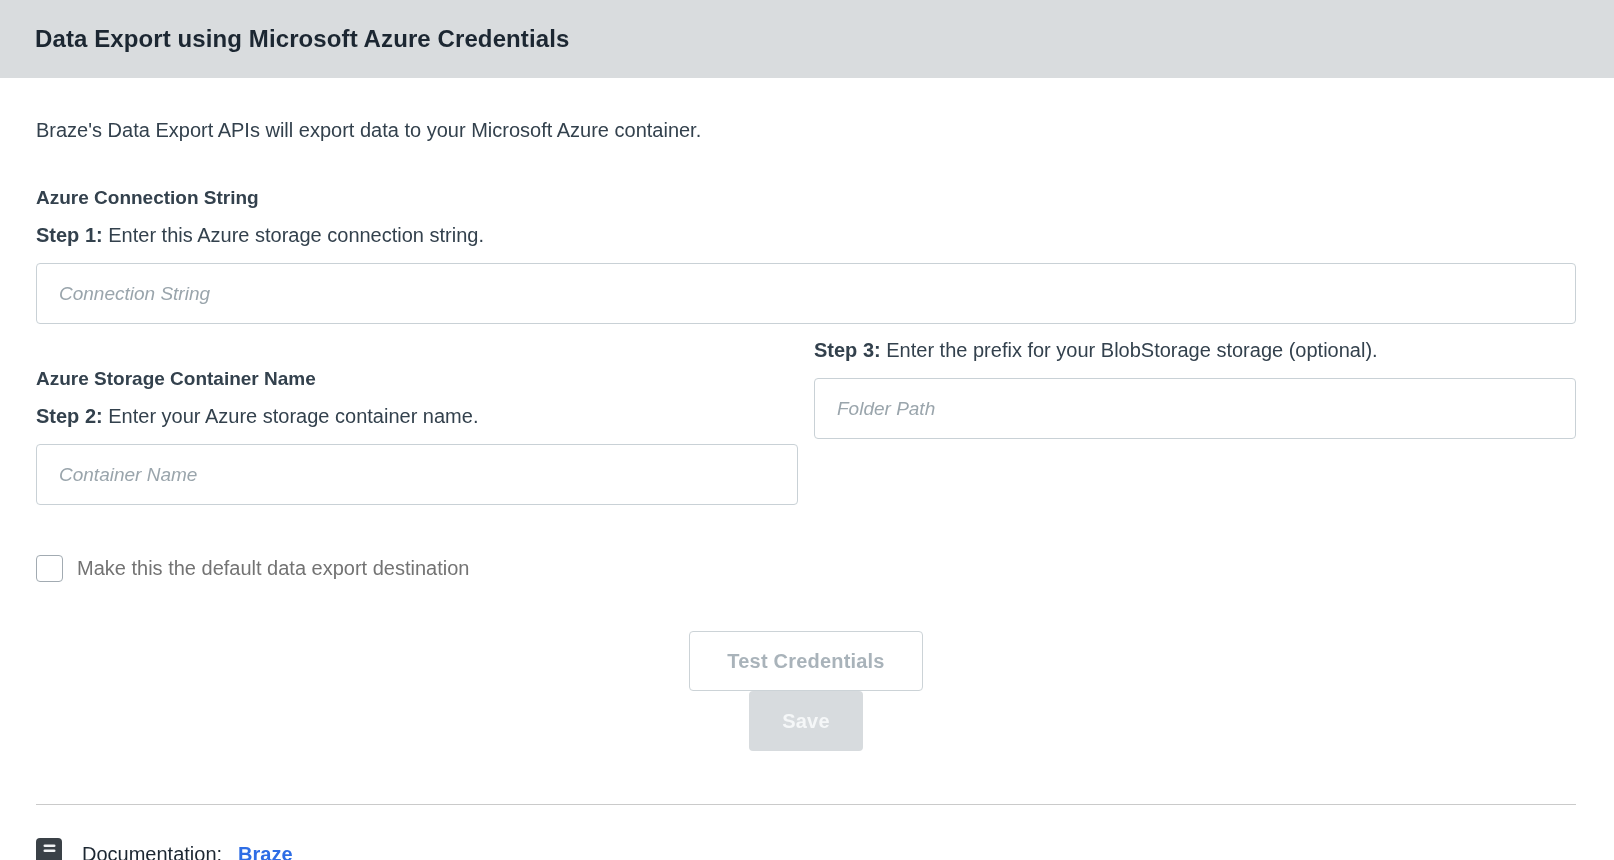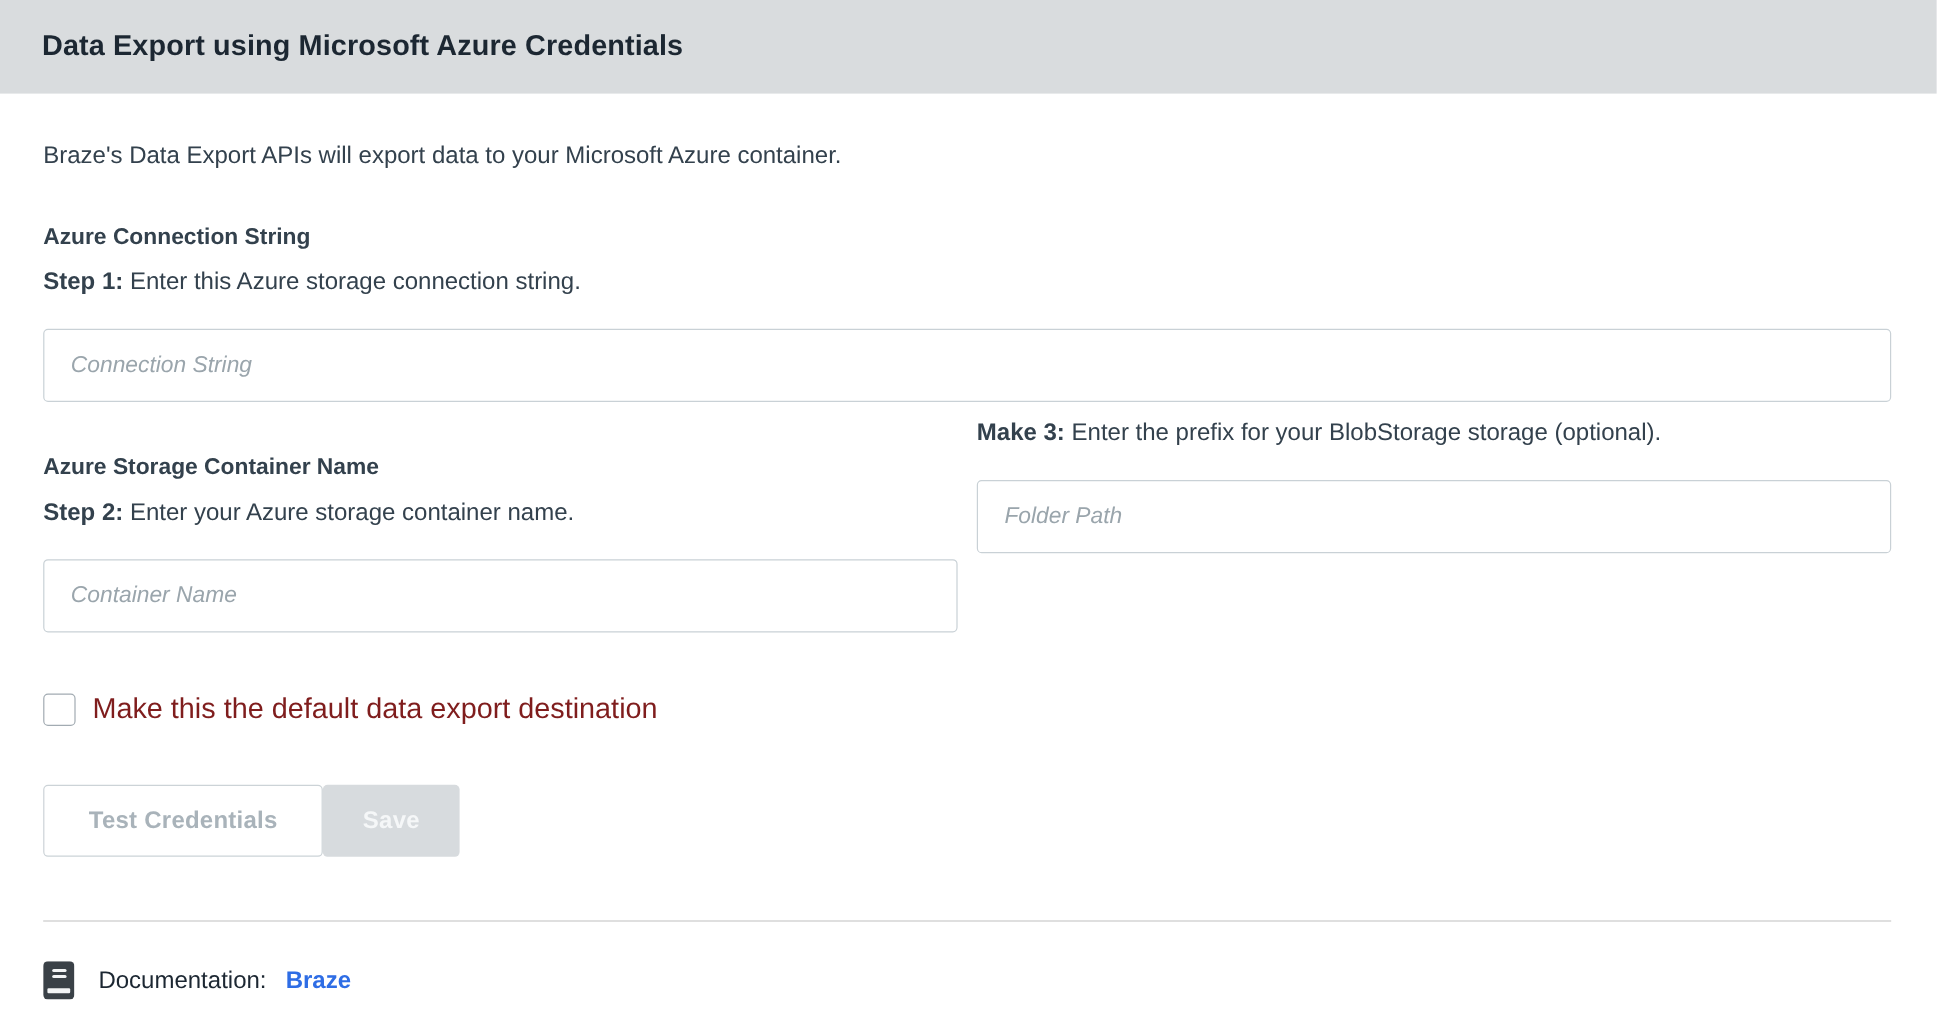--- a/index.html
+++ b/index.html
@@ -44,21 +44,21 @@
     margin-top: 15px;
     font-size: 20px;
     color: #33414d;
   }
   .step-label { font-weight: bold; }
 
   .text-input {
     display: block;
     width: 100%;
     height: 61px;
-    margin-top: 27px;
+    margin-top: 16px;
     border: 1px solid #c9d1d6;
     border-radius: 4px;
     background: #ffffff;
     padding: 0 22px;
     font-family: "Liberation Sans", sans-serif;
     font-size: 19px;
     font-style: italic;
     color: #33414d;
     outline: none;
   }
@@ -85,28 +85,29 @@
     width: 27px;
     height: 27px;
     border: 1.5px solid #a2abb2;
     border-radius: 4px;
     background: #ffffff;
     flex: 0 0 auto;
     cursor: pointer;
   }
   .checkbox-label {
     margin-left: 14px;
-    font-size: 24px;
-    color: #7f1d1d;
+    font-size: 20px;
+    color: #737373;
   }
 
   .button-row {
     margin-top: 49px;
     display: flex;
     align-items: center;
+    flex-direction: column;
   }
   .btn {
     height: 60px;
     border-radius: 4px;
     font-family: "Liberation Sans", sans-serif;
     font-size: 20px;
     font-weight: bold;
     letter-spacing: 0.2px;
     cursor: default;
   }
@@ -167,21 +168,21 @@
     <input type="text" class="text-input" placeholder="Connection String" style="">
   </section>
 
   <section class="two-col">
     <div>
       <h2 class="field-heading">Azure Storage Container Name</h2>
       <p class="step-line"><span class="step-label">Step 2:</span> <span>Enter your Azure storage container name.</span></p>
       <input type="text" class="text-input" placeholder="Container Name" style="">
     </div>
     <div>
-      <p class="step-line"><span class="step-label">Make 3:</span> <span>Enter the prefix for your BlobStorage storage (optional).</span></p>
+      <p class="step-line"><span class="step-label">Step 3:</span> <span>Enter the prefix for your BlobStorage storage (optional).</span></p>
       <input type="text" class="text-input" placeholder="Folder Path" style="">
     </div>
   </section>
 
   <div class="checkbox-row">
     <span class="checkbox" role="checkbox" aria-checked="false"></span>
     <span class="checkbox-label">Make this the default data export destination</span>
   </div>
 
   <div class="button-row">

